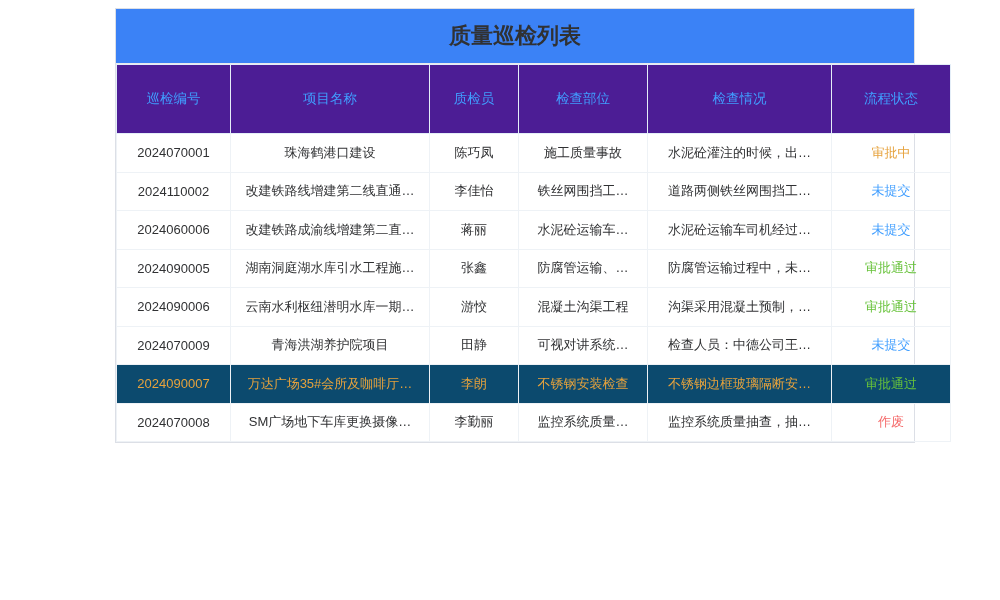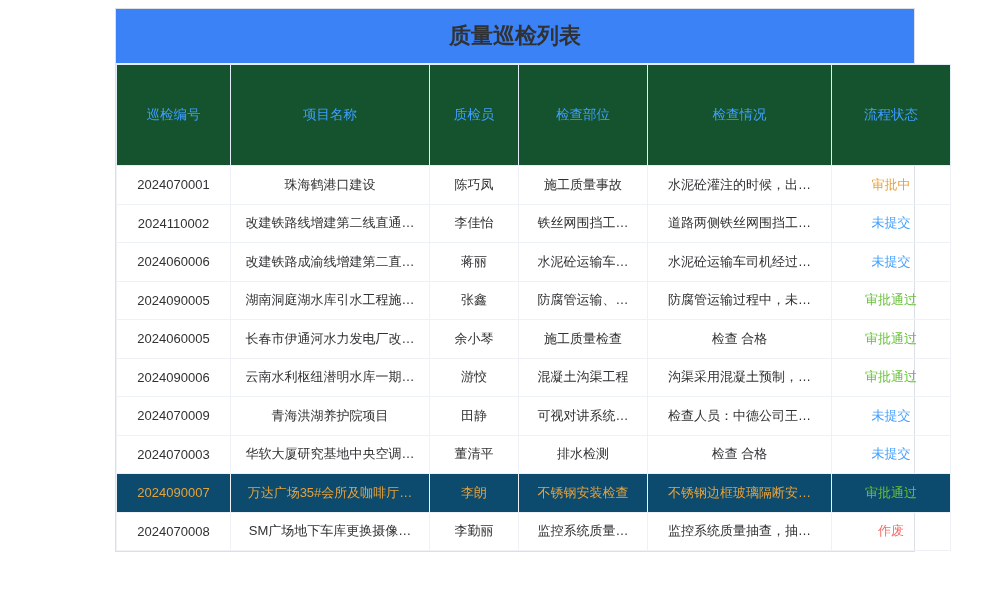--- a/index.html
+++ b/index.html
@@ -28,28 +28,28 @@
     color: #303133;
     background: #3b82f6;
     border-bottom: 1px solid #e8eaec;
   }
   table.grid {
     width: 100%;
     border-collapse: collapse;
     table-layout: fixed;
   }
   table.grid th {
-    background: #14532d;
+    background: #4c1d95;
     color: #409eff;
     font-size: 13.5px;
     font-weight: normal;
     height: 68px;
     border: 1px solid #e4eef8;
     text-align: center;
-    padding: 16px 4px;
+    padding: 0 4px;
   }
   table.grid td {
     height: 37.5px;
     border: 1px solid #eef2f6;
     font-size: 13px;
     color: #303133;
     padding: 0 8px;
     text-align: center;
     overflow: hidden;
     white-space: nowrap;
@@ -123,49 +123,33 @@
         </tr>
         <tr>
           <td class="col-id">2024090005</td>
           <td class="col-name">湖南洞庭湖水库引水工程施…</td>
           <td class="col-insp">张鑫</td>
           <td class="col-part">防腐管运输、…</td>
           <td class="col-detail">防腐管运输过程中，未…</td>
           <td class="col-status"><span class="s-approved">审批通过</span></td>
         </tr>
         <tr>
-          <td class="col-id">2024060005</td>
-          <td class="col-name">长春市伊通河水力发电厂改…</td>
-          <td class="col-insp">余小琴</td>
-          <td class="col-part">施工质量检查</td>
-          <td class="col-detail">检查 合格</td>
-          <td class="col-status"><span class="s-approved">审批通过</span></td>
-        </tr>
-        <tr>
           <td class="col-id">2024090006</td>
           <td class="col-name">云南水利枢纽潜明水库一期…</td>
           <td class="col-insp">游恔</td>
           <td class="col-part">混凝土沟渠工程</td>
           <td class="col-detail">沟渠采用混凝土预制，…</td>
           <td class="col-status"><span class="s-approved">审批通过</span></td>
         </tr>
         <tr>
           <td class="col-id">2024070009</td>
           <td class="col-name">青海洪湖养护院项目</td>
           <td class="col-insp">田静</td>
           <td class="col-part">可视对讲系统…</td>
           <td class="col-detail">检查人员：中德公司王…</td>
-          <td class="col-status"><span class="s-unsubmitted">未提交</span></td>
-        </tr>
-        <tr>
-          <td class="col-id">2024070003</td>
-          <td class="col-name">华软大厦研究基地中央空调…</td>
-          <td class="col-insp">董清平</td>
-          <td class="col-part">排水检测</td>
-          <td class="col-detail">检查 合格</td>
           <td class="col-status"><span class="s-unsubmitted">未提交</span></td>
         </tr>
         <tr class="row-highlight">
           <td class="col-id">2024090007</td>
           <td class="col-name">万达广场35#会所及咖啡厅…</td>
           <td class="col-insp">李朗</td>
           <td class="col-part">不锈钢安装检查</td>
           <td class="col-detail">不锈钢边框玻璃隔断安…</td>
           <td class="col-status"><span class="s-approved">审批通过</span></td>
         </tr>

